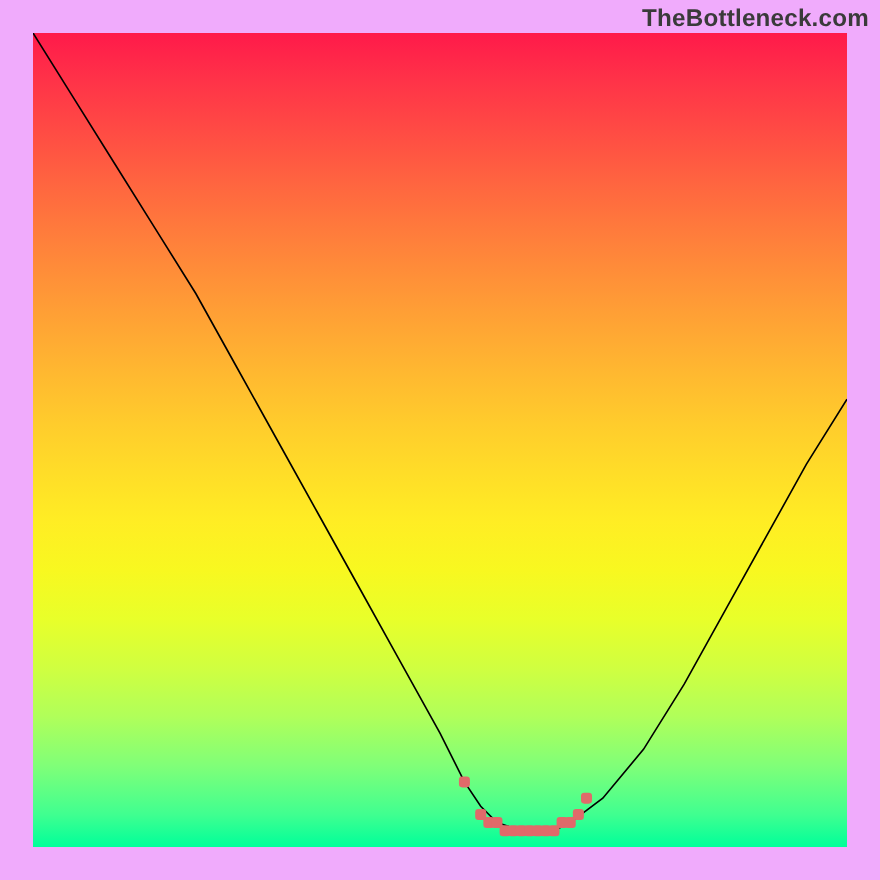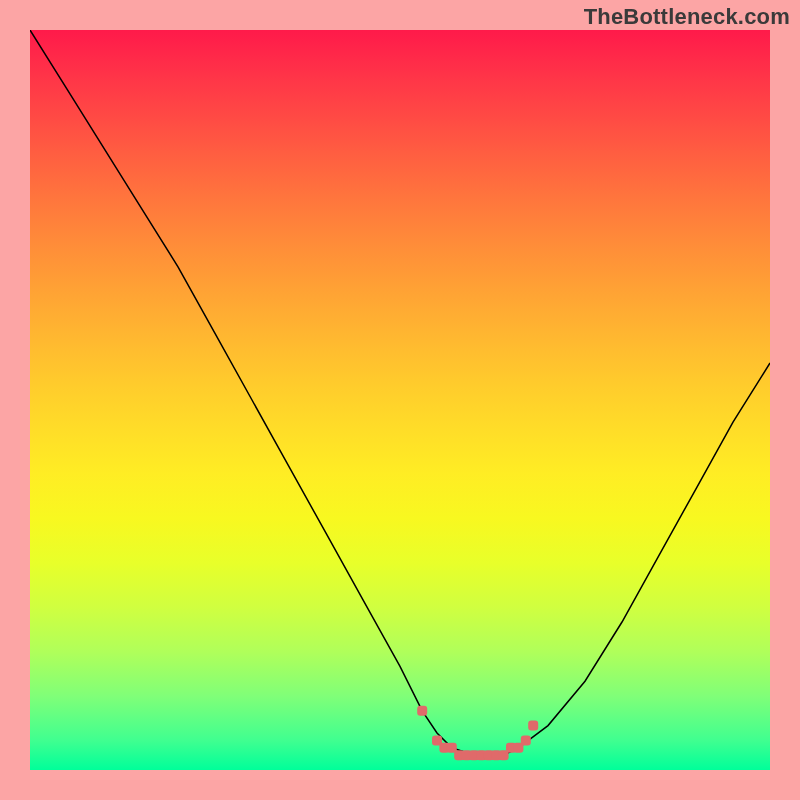--- a/index.html
+++ b/index.html
@@ -1,21 +1,21 @@
 <!DOCTYPE html>
 <html><head>
 <meta charset="utf-8">
 <style>
   * { margin: 0; padding: 0; box-sizing: border-box; }
   html, body { width: 800px; height: 800px; overflow: hidden; background: #000; }
   .chart-container {
     position: relative;
     width: 800px;
     height: 800px;
-    background: #fca5a5;
+    background: #f0abfc;
   }
   .watermark {
     position: absolute;
     top: 4px;
     right: 10px;
     font-family: Arial, Helvetica, sans-serif;
     font-size: 22px;
     font-weight: bold;
     color: #3a3a3a;
     letter-spacing: 0.2px;

